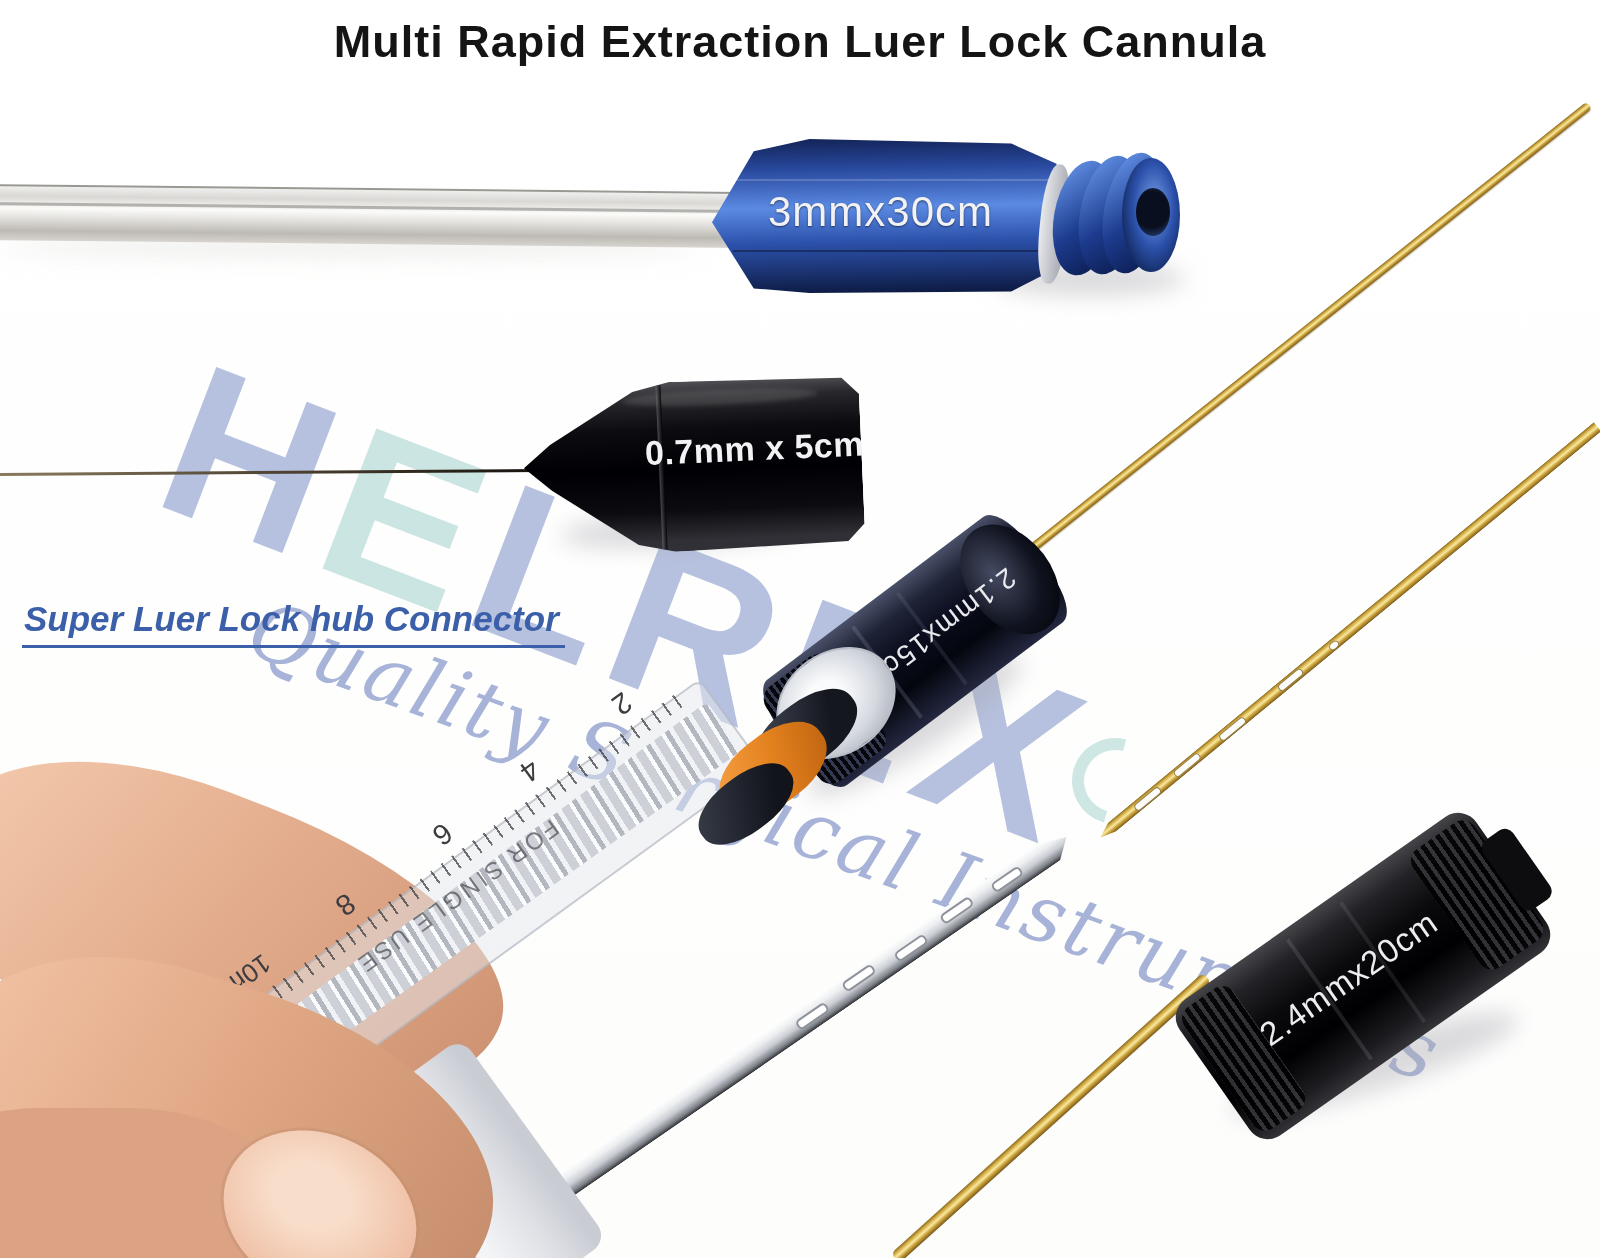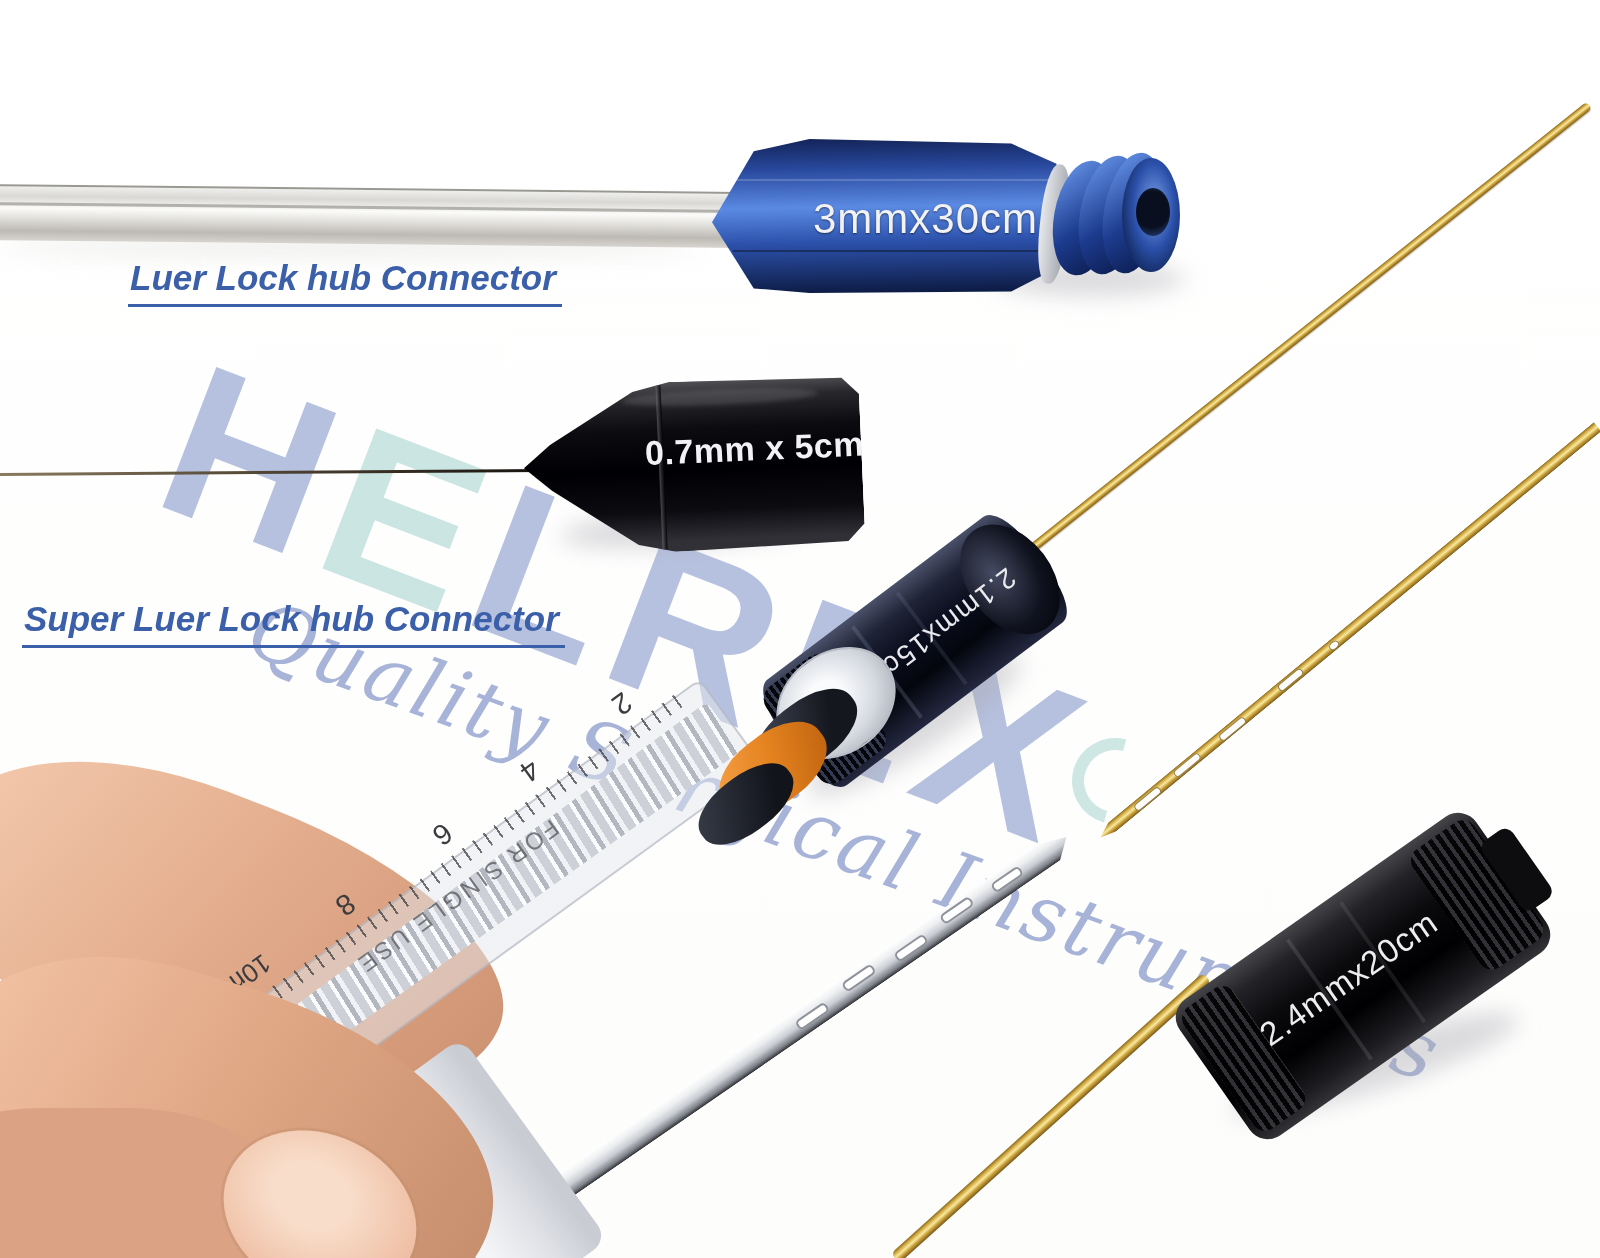--- a/index.html
+++ b/index.html
@@ -102,21 +102,21 @@
   <div class="abs" style="left:-130px;top:1108px;width:430px;height:280px;background:#dba384;border-radius:40%;z-index:7;"></div>
   <div class="abs" style="left:220px;top:1135px;width:200px;height:158px;transform:rotate(26deg);border-radius:50%;z-index:8;
               background:radial-gradient(ellipse at 42% 42%,#f8ddca 25%,#f0c2a8 65%,#e2ab8c 95%);
               box-shadow:0 0 0 3px rgba(190,140,110,.35);"></div>
 
   <div class="abs" style="left:712px;top:139px;width:348px;height:154px;z-index:9;
               clip-path:polygon(0% 54%,12% 8%,28% 0%,86% 3%,99% 16%,99% 84%,86% 99%,28% 100%,12% 97%);
               background:linear-gradient(179deg,#14265c 2%,#29499e 20%,#5b8ae2 44%,#2c51ab 66%,#0e1d47 97%);">
     <div class="abs" style="left:6%;top:26%;width:92%;height:2px;background:rgba(255,255,255,.18);"></div>
     <div class="abs" style="left:6%;top:72%;width:92%;height:2px;background:rgba(0,0,0,.35);"></div>
-    <span class="engrave" style="left:56px;top:56px;font-size:42px;letter-spacing:1px;text-shadow:0 1px 2px rgba(0,0,0,.5);margin-left:45px;">3mmx30cm</span>
+    <span class="engrave" style="left:56px;top:49px;font-size:42px;letter-spacing:1px;text-shadow:0 1px 2px rgba(0,0,0,.5);">3mmx30cm</span>
   </div>
   <div class="abs" style="left:1040px;top:164px;width:28px;height:120px;border-radius:45%;transform:rotate(6deg);z-index:9;
               background:linear-gradient(90deg,#e8e9ec,#9fa3ab);"></div>
   <div class="abs" style="left:1054px;top:160px;width:60px;height:116px;border-radius:50%;transform:rotate(10deg);z-index:9;
               background:linear-gradient(135deg,#5f8ce0 10%,#1d3c8f 55%,#0d1f55 90%);"></div>
   <div class="abs" style="left:1080px;top:155px;width:60px;height:120px;border-radius:50%;transform:rotate(10deg);z-index:9;
               background:linear-gradient(135deg,#5f8ce0 10%,#1d3c8f 55%,#0d1f55 90%);"></div>
   <div class="abs" style="left:1104px;top:152px;width:58px;height:122px;border-radius:50%;transform:rotate(10deg);z-index:9;
               background:linear-gradient(135deg,#5f8ce0 10%,#1d3c8f 55%,#0d1f55 90%);"></div>
   <div class="abs" style="left:1122px;top:158px;width:58px;height:114px;border-radius:50%;z-index:9;
@@ -160,16 +160,17 @@
     <div class="abs" style="left:6px;top:8px;width:60px;height:148px;border-radius:14px;opacity:.85;
                 background:repeating-linear-gradient(90deg,#000 0 5px,#36363c 5px 9px);"></div>
     <div class="abs" style="right:4px;top:10px;width:74px;height:144px;border-radius:14px;opacity:.85;
                 background:repeating-linear-gradient(90deg,#000 0 5px,#36363c 5px 9px);"></div>
     <div class="abs" style="left:38%;top:6%;width:4px;height:88%;background:rgba(160,160,170,.18);"></div>
     <div class="abs" style="left:56%;top:6%;width:4px;height:88%;background:rgba(160,160,170,.14);"></div>
     <div class="abs" style="right:-24px;top:42px;width:36px;height:84px;border-radius:10px;background:#0d0d10;"></div>
     <span class="engrave" style="left:64px;top:58px;font-size:33px;letter-spacing:1px;color:#ededf0;">2.4mmx20cm</span>
   </div>
 
-  <div class="blueital" style="left:128px;top:258px;">Luer Lock hub Connector</div>
+  <div class="abs" style="left:50%;top:16px;transform:translateX(-50%);font-size:45px;font-weight:600;
+              color:#141414;letter-spacing:1px;white-space:nowrap;z-index:10;">Multi Rapid Extraction Luer Lock Cannula</div>
   <div class="blueital" style="left:22px;top:559px;margin-top:40px;">Super Luer Lock hub Connector</div>
 
 </div>
 
 </body></html>

